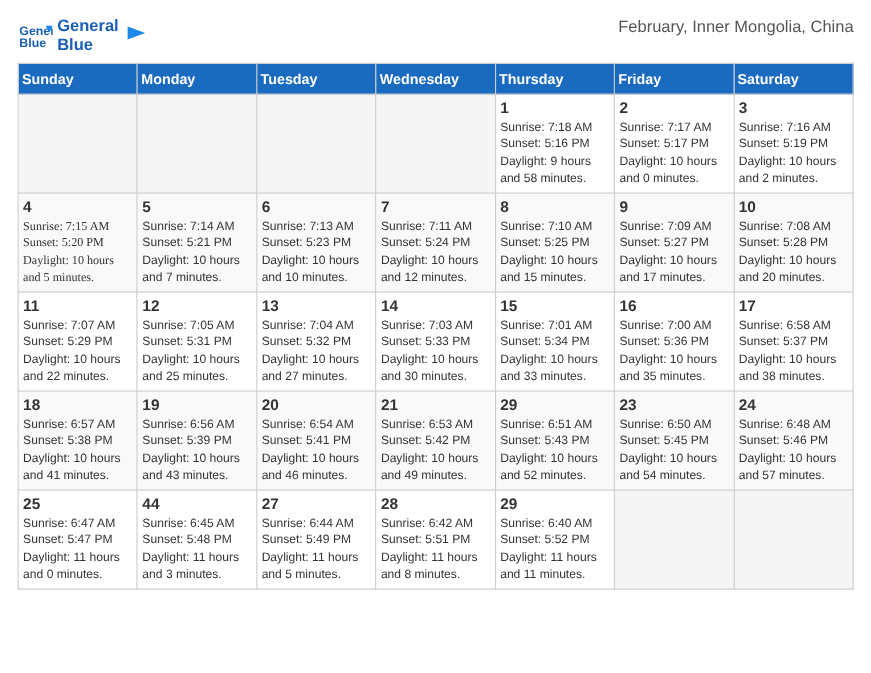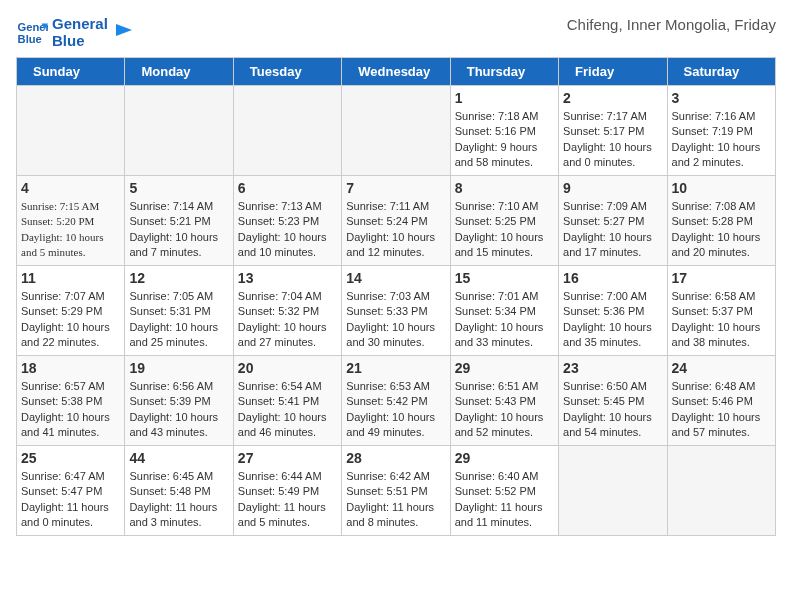--- a/index.html
+++ b/index.html
@@ -40,21 +40,21 @@
     table {
       width: 100%;
       border-collapse: collapse;
       table-layout: fixed;
     }
     thead tr th {
       background-color: #1a6bbf;
       color: #fff;
       font-size: 13px;
       font-weight: bold;
-      padding: 6px 16px;
+      padding: 6px 3px;
       text-align: left;
       border: 1px solid #ccc;
     }
     tbody tr td {
       border: 1px solid #ccc;
       vertical-align: top;
       padding: 4px;
       font-size: 11px;
       color: #333;
       height: 90px;
@@ -91,21 +91,21 @@
     </svg>
     <div>
       <div style="font-size:15px;font-weight:bold;color:#1a5fb4;line-height:1.1;">General</div>
       <div style="font-size:15px;font-weight:bold;color:#1a5fb4;line-height:1.1;">Blue</div>
     </div>
     <svg width="22" height="22" viewBox="0 0 22 22">
       <polygon points="4,2 20,8 4,14" fill="#1a88e8"></polygon>
     </svg>
   </div>
   <div class="title-area">
-    <div class="subtitle">Chifeng, Inner Mongolia, Friday</div>
+    <div class="subtitle">February, Inner Mongolia, China</div>
   </div>
 </div>
 
 <table>
   <thead>
     <tr>
     <th>Sunday</th>
         <th>Monday</th>
         <th>Tuesday</th>
         <th>Wednesday</th>
@@ -130,21 +130,21 @@
         <td>
           <span class="day-number">2</span>
           <div class="day-info" style="white-space: pre-line;">Sunrise: 7:17 AM
 Sunset: 5:17 PM
 Daylight: 10 hours
 and 0 minutes.</div>
         </td>
         <td>
           <span class="day-number">3</span>
           <div class="day-info" style="white-space: pre-line;">Sunrise: 7:16 AM
-Sunset: 7:19 PM
+Sunset: 5:19 PM
 Daylight: 10 hours
 and 2 minutes.</div>
         </td>
       </tr>
       <tr>
         <td>
           <span class="day-number">4</span>
           <div class="day-info" style="white-space: pre-line; font-family: Liberation Serif, serif;">Sunrise: 7:15 AM
 Sunset: 5:20 PM
 Daylight: 10 hours

